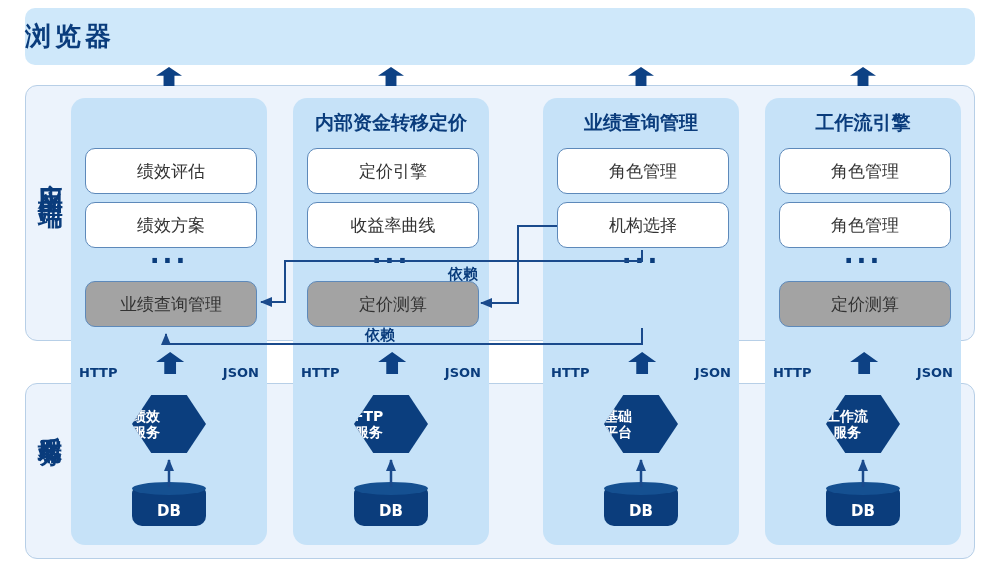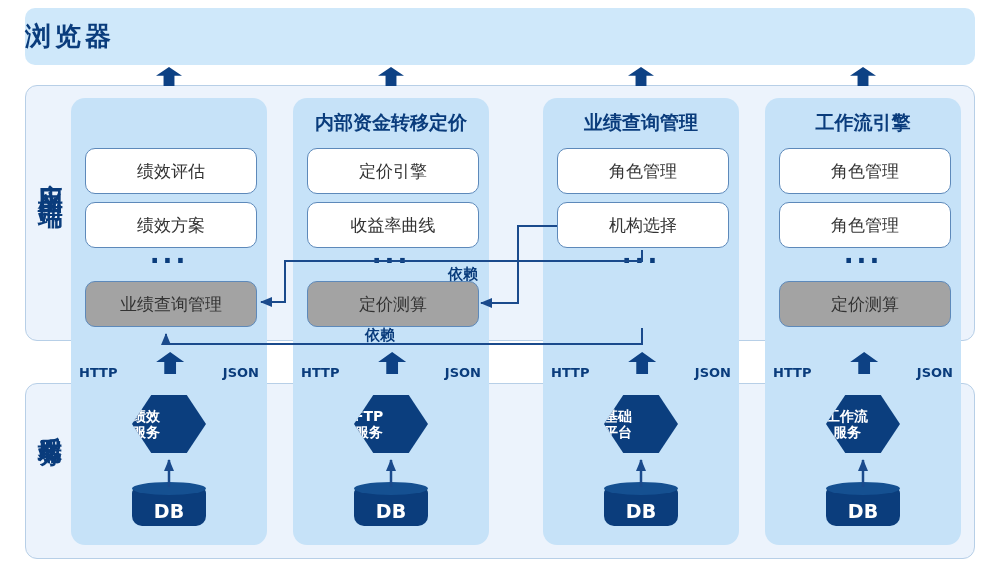--- a/index.html
+++ b/index.html
@@ -39,21 +39,21 @@
   
   .hex{position:absolute;top:297px;left:61px;width:74px;height:58px;background:#0b3e7e;
         clip-path:polygon(26% 0,74% 0,100% 50%,74% 100%,26% 100%,0 50%);
         display:flex;align-items:center;}
   .hextext{text-align:center;color:#ffffff;font-size:14px;font-weight:bold;line-height:16px;}
   
   .cyl{position:absolute;top:390px;left:61px;width:74px;height:38px;background:#0b3d7c;
         border-radius:5px 5px 10px 10px;display:flex;align-items:flex-end;justify-content:center;}
   .cyl::before{content:"";position:absolute;top:-6px;left:0;width:74px;height:13px;
         border-radius:50%;background:#155091;}
-  .dbtext{color:#ffffff;font-size:19px;font-weight:bold;line-height:30px;}
+  .dbtext{color:#ffffff;font-size:15px;font-weight:bold;line-height:30px;}
   
   .deplab{position:absolute;width:48px;font-size:15px;font-weight:600;color:#0a3c7c;z-index:5;}
   
   .overlay{position:absolute;left:0;top:0;width:1000px;height:582px;z-index:4;pointer-events:none;}
 </style>
 </head>
 <body>
 
 <div class="stage">
 

